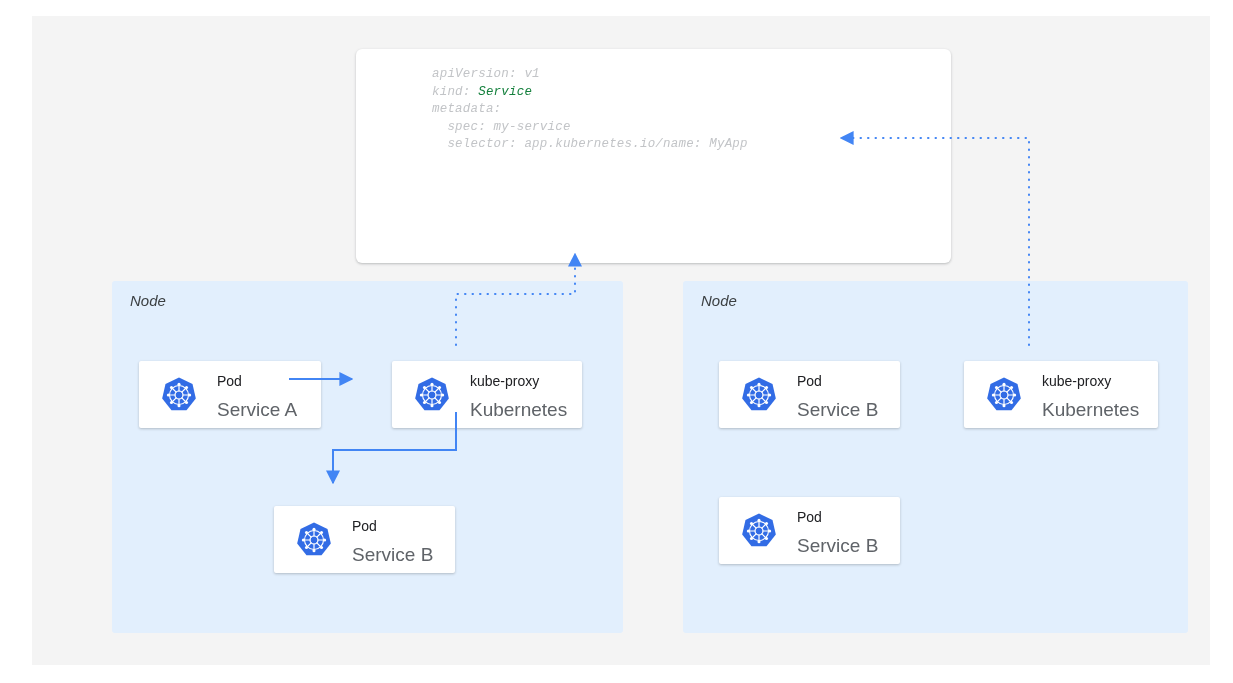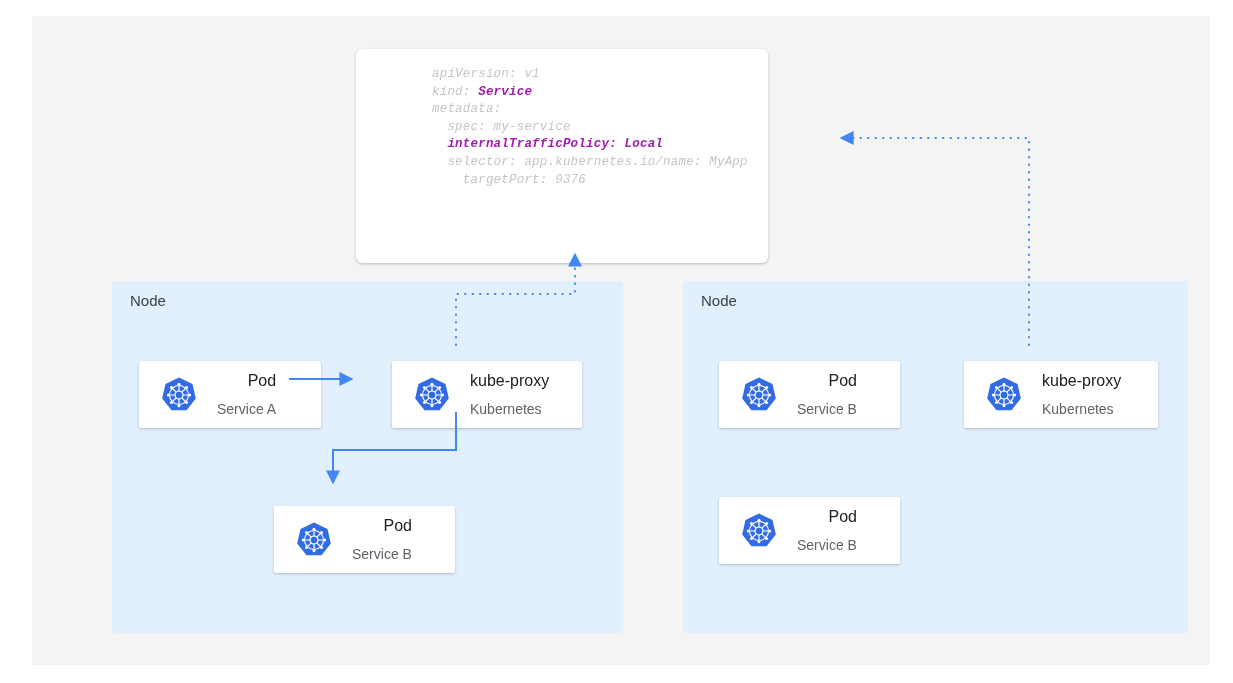--- a/index.html
+++ b/index.html
@@ -2,61 +2,61 @@
 <html><head>
 <meta charset="utf-8">
 <style>
   html,body{margin:0;padding:0;background:#ffffff;}
   body{width:1233px;height:683px;position:relative;overflow:hidden;
        font-family:"Liberation Sans","DejaVu Sans",sans-serif;}
 
   #canvas{position:absolute;left:32px;top:16px;width:1178px;height:649px;background:#f4f4f4;}
 
   
-  #yaml-card{position:absolute;left:324px;top:33px;width:412px;height:214px;
+  #yaml-card{position:absolute;left:324px;top:33px;width:595px;height:214px;
              background:#ffffff;border-radius:6px;
              box-shadow:0 1px 3px rgba(60,64,67,.22),0 1px 2px rgba(60,64,67,.10);}
   #yaml-code{position:absolute;left:76px;top:17px;
              font-family:"Liberation Mono","DejaVu Sans Mono",monospace;
              font-size:12.5px;line-height:17.6px;font-style:italic;
              color:#c2c4c7;white-space:pre;letter-spacing:.2px;}
-  #yaml-code .hl{color:#a21caf;font-weight:bold;}
+  #yaml-code .hl{color:#15803d;font-weight:normal;}
 
   
   .node{position:absolute;background:#e2effd;border-radius:3px;}
   #node-left{left:80px;top:265px;width:511px;height:352px;}
   #node-right{left:651px;top:265px;width:505px;height:352px;}
-  .node-label{position:absolute;left:18px;top:11px;font-size:15px;color:#3c4043;}
+  .node-label{position:absolute;left:18px;top:11px;font-size:15px;color:#3c4043;font-style:italic;}
 
   
   .card{position:absolute;background:#ffffff;border-radius:2px;
         box-shadow:0 1px 3px rgba(60,64,67,.20),0 1px 2px rgba(60,64,67,.10);
         display:flex;align-items:center;}
   .card .ico{width:38px;height:38px;margin-left:21px;flex:0 0 auto;}
   .card .txt{margin-left:19px;display:flex;flex-direction:column;justify-content:center;}
-  .card .t-title{font-size:16px;color:#202124;line-height:20px;text-align:right;}
-  .card .t-sub{font-size:14px;color:#5f6368;line-height:19px;margin-top:9px;}
+  .card .t-title{font-size:14px;color:#202124;line-height:20px;}
+  .card .t-sub{font-size:19px;color:#5f6368;line-height:19px;margin-top:9px;}
 
   #pod-a     {left:107px;top:345px;width:182px;height:67px;}
   #kube-left {left:360px;top:345px;width:190px;height:67px;}
   #pod-b-left{left:242px;top:490px;width:181px;height:67px;}
   #pod-b1    {left:687px;top:345px;width:181px;height:67px;}
   #kube-right{left:932px;top:345px;width:194px;height:67px;}
   #pod-b2    {left:687px;top:481px;width:181px;height:67px;}
 
   
   #wires{position:absolute;left:0;top:0;width:1233px;height:683px;overflow:visible;}
 </style>
 </head>
 <body>
 
 <div id="canvas">
 
   <div id="yaml-card">
-    <div id="yaml-code"><div>apiVersion: v1</div><div>kind: <span class="hl">Service</span></div><div>metadata:</div><div>  spec: my-service</div><div><span class="hl">  internalTrafficPolicy: Local</span></div><div>  selector: app.kubernetes.io/name: MyApp</div><div>    targetPort: 9376</div></div>
+    <div id="yaml-code"><div>apiVersion: v1</div><div>kind: <span class="hl">Service</span></div><div>metadata:</div><div>  spec: my-service</div><div>  selector: app.kubernetes.io/name: MyApp</div></div>
   </div>
 
   <div class="node" id="node-left">
     <div class="node-label">Node</div>
   </div>
 
   <div class="node" id="node-right">
     <div class="node-label">Node</div>
   </div>
 

